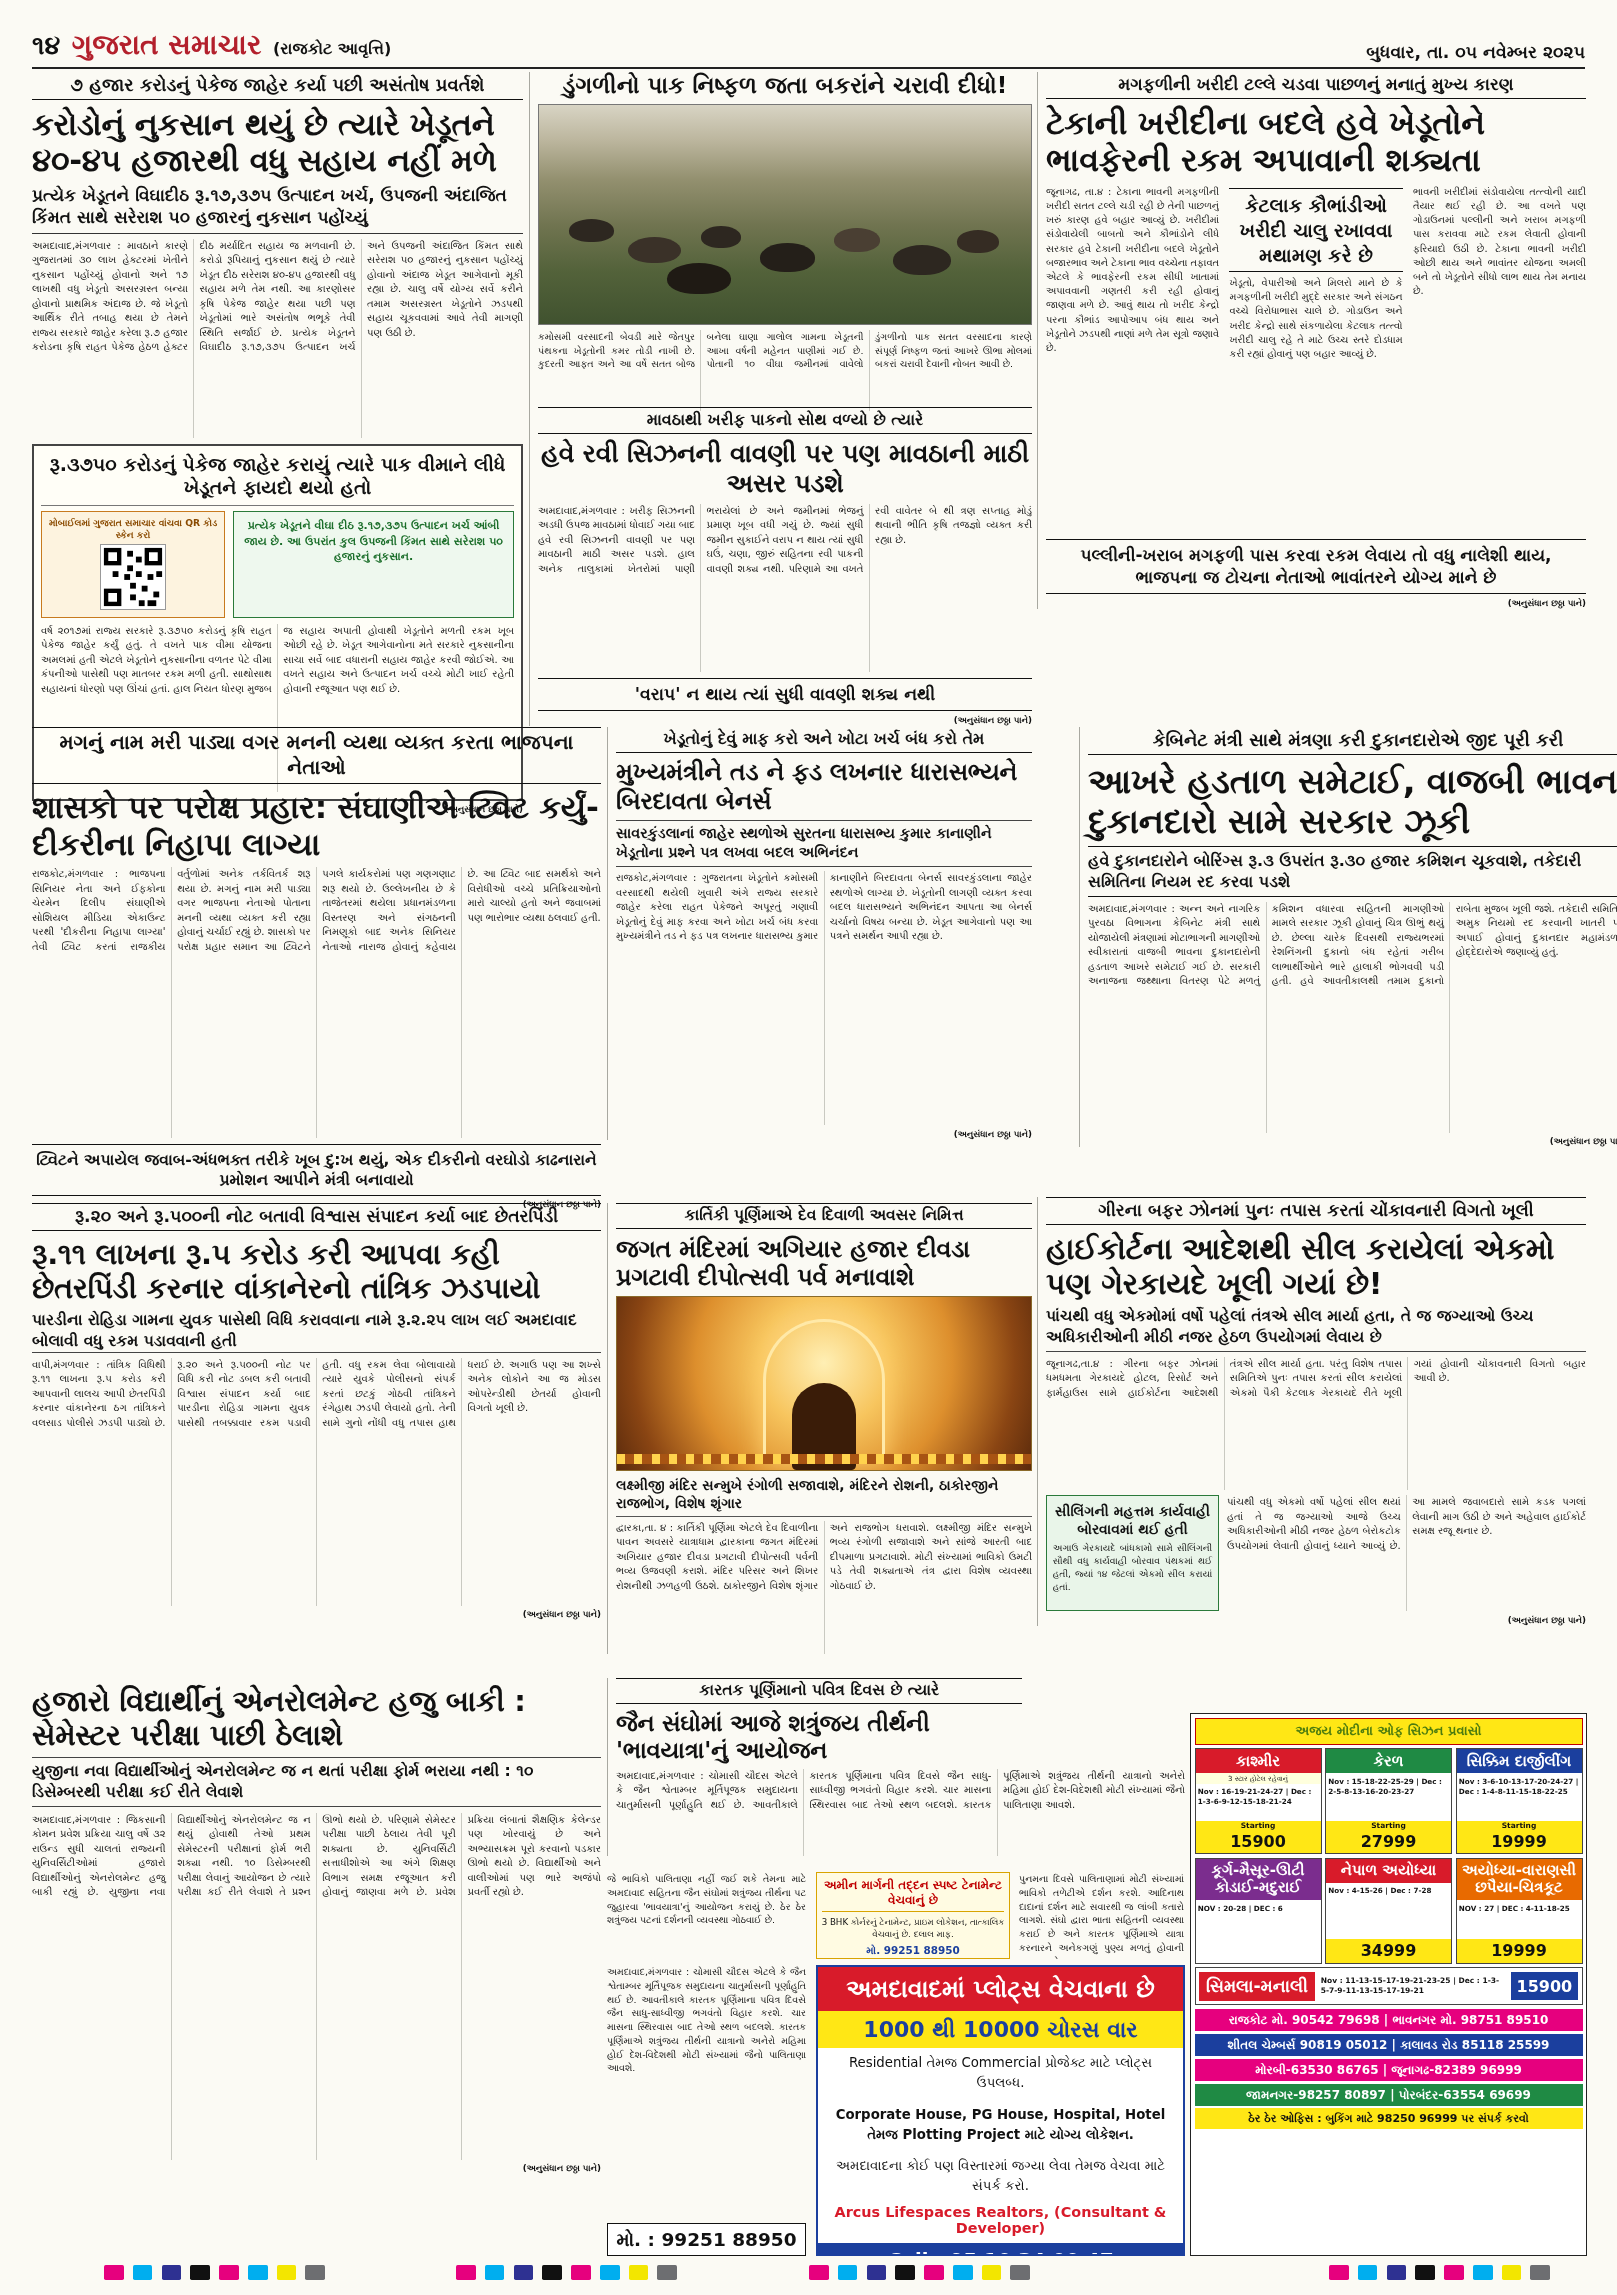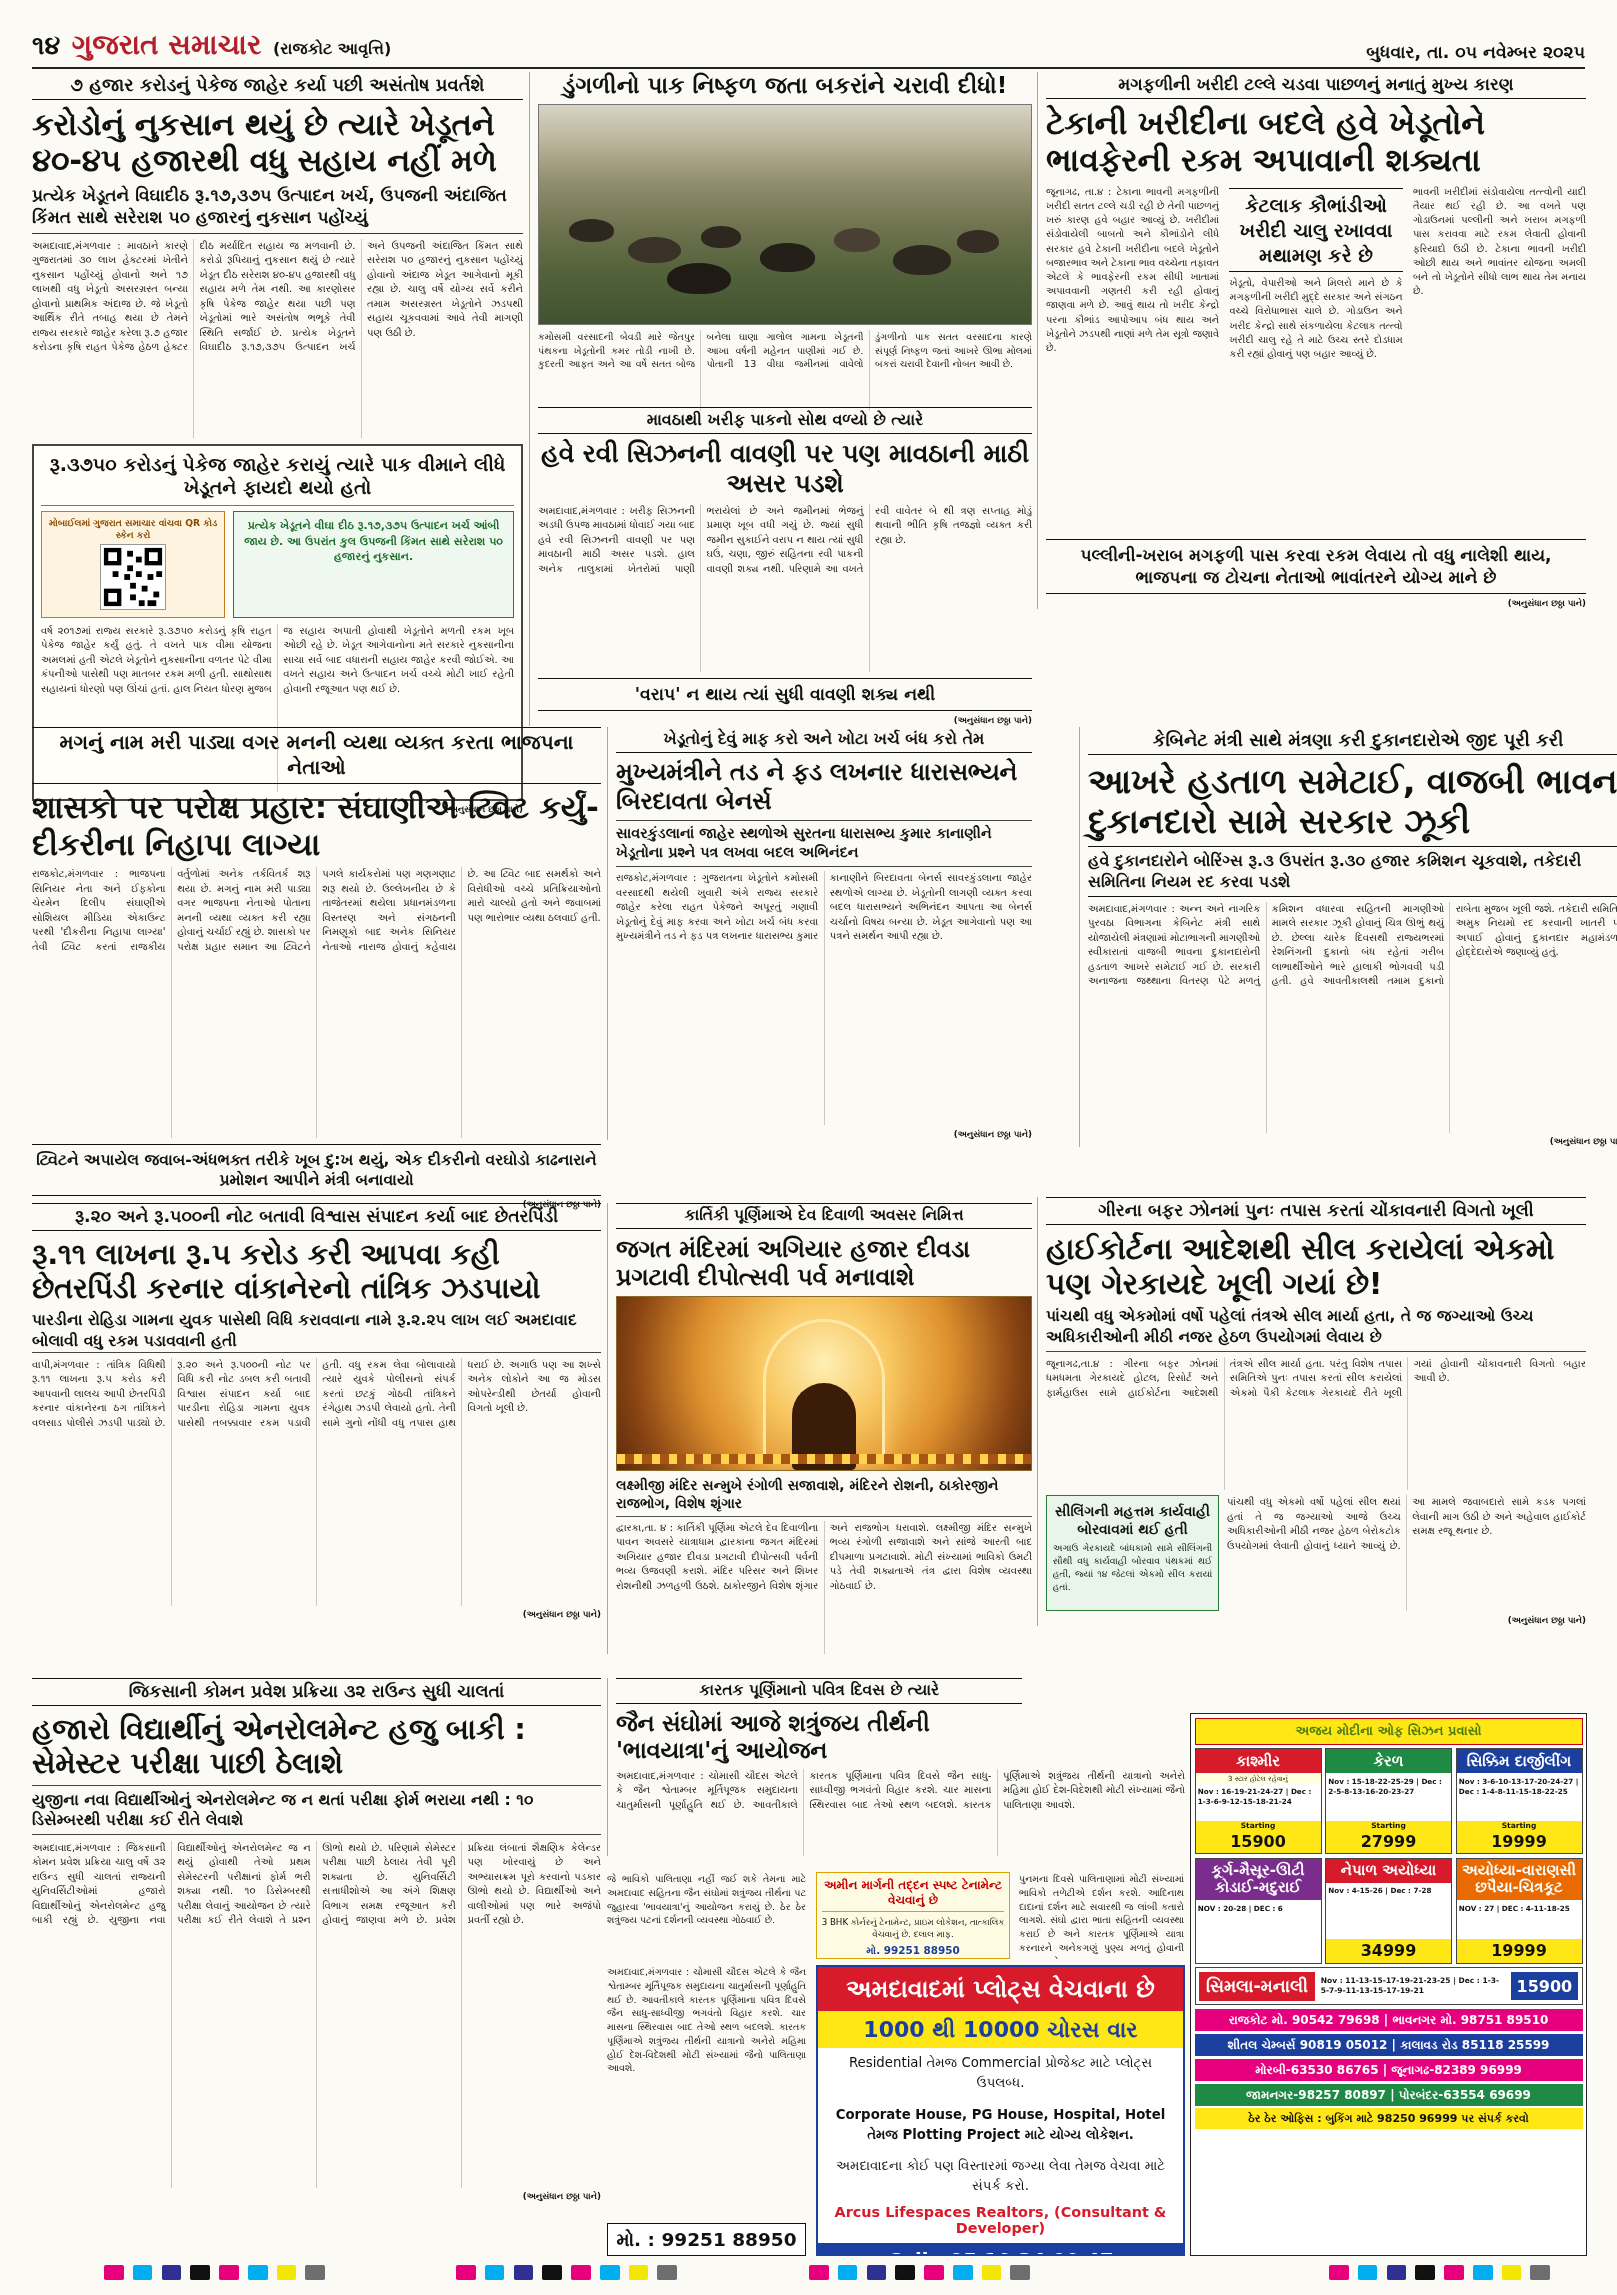--- a/index.html
+++ b/index.html
@@ -138,21 +138,21 @@
     <div class="photo-goats">
       <i class="an"></i>
         <i class="an"></i>
         <i class="an"></i>
         <i class="an"></i>
         <i class="an"></i>
         <i class="an"></i>
         <i class="an"></i>
         <i class="an"></i>
     </div>
-    <div class="bd" style="column-count:3;height:81px;overflow:hidden;margin-top:4.6px;font-size:9.5px;">કમોસમી વરસાદની બેવડી મારે જેતપુર પંથકના ખેડૂતોની કમર તોડી નાખી છે. કુદરતી આફત અને આ વર્ષે સતત બોજ બનેલા ઘાણા ગાલોલ ગામના ખેડૂતની આખા વર્ષની મહેનત પાણીમાં ગઈ છે. પોતાની 13 વીઘા જમીનમાં વાવેલો ડુંગળીનો પાક સતત વરસાદના કારણે સંપૂર્ણ નિષ્ફળ જતાં આખરે ઊભા મોલમાં બકરાં ચરાવી દેવાની નોબત આવી છે.</div>
+    <div class="bd" style="column-count:3;height:81px;overflow:hidden;margin-top:4.6px;font-size:9.5px;">કમોસમી વરસાદની બેવડી મારે જેતપુર પંથકના ખેડૂતોની કમર તોડી નાખી છે. કુદરતી આફત અને આ વર્ષે સતત બોજ બનેલા ઘાણા ગાલોલ ગામના ખેડૂતની આખા વર્ષની મહેનત પાણીમાં ગઈ છે. પોતાની ૧૦ વીઘા જમીનમાં વાવેલો ડુંગળીનો પાક સતત વરસાદના કારણે સંપૂર્ણ નિષ્ફળ જતાં આખરે ઊભા મોલમાં બકરાં ચરાવી દેવાની નોબત આવી છે.</div>
   </div>
 
   <div class="art vline" style="left:1037px;top:72px;width:549px;">
     <div class="kick" style="font-size:17px;">મગફળીની ખરીદી ટલ્લે ચડવા પાછળનું મનાતું મુખ્ય કારણ</div>
     <div class="hl" style="font-size:32px;">ટેકાની ખરીદીના બદલે હવે ખેડૂતોને ભાવફેરની રકમ અપાવાની શક્યતા</div>
     <div class="threecol" style="margin-top:3.5px;">
       <div class="bd" style="font-size:9.8px;height:347px;overflow:hidden;">જૂનાગઢ, તા.૪ : ટેકાના ભાવની મગફળીની ખરીદી સતત ટલ્લે ચડી રહી છે તેની પાછળનું ખરું કારણ હવે બહાર આવ્યું છે. ખરીદીમાં સંડોવાયેલી બાબતો અને કૌભાંડોને લીધે સરકાર હવે ટેકાની ખરીદીના બદલે ખેડૂતોને બજારભાવ અને ટેકાના ભાવ વચ્ચેના તફાવત એટલે કે ભાવફેરની રકમ સીધી ખાતામાં અપાવવાની ગણતરી કરી રહી હોવાનું જાણવા મળે છે. આવું થાય તો ખરીદ કેન્દ્રો પરના કૌભાંડ આપોઆપ બંધ થાય અને ખેડૂતોને ઝડપથી નાણાં મળે તેમ સૂત્રો જણાવે છે.</div>
       <div>
         <div class="sub" style="font-size:19px;text-align:center;border-top:1.2px solid #111;border-bottom:1.2px solid #111;padding:3.5px 0;">કેટલાક કૌભાંડીઓ ખરીદી ચાલુ રખાવવા મથામણ કરે છે</div>
         <div class="bd" style="font-size:9.8px;height:243px;overflow:hidden;margin-top:3.5px;">ખેડૂતો, વેપારીઓ અને મિલરો માને છે કે મગફળીની ખરીદી મુદ્દે સરકાર અને સંગઠન વચ્ચે વિરોધાભાસ ચાલે છે. ગોડાઉન અને ખરીદ કેન્દ્રો સાથે સંકળાયેલા કેટલાક તત્ત્વો ખરીદી ચાલુ રહે તે માટે ઉચ્ચ સ્તરે દોડધામ કરી રહ્યાં હોવાનું પણ બહાર આવ્યું છે.</div>
@@ -224,21 +224,20 @@
       <div class="greenbox" style="width:173px;">
         <div class="gt">સીલિંગની મહત્તમ કાર્યવાહી બોરવાવમાં થઈ હતી</div>
         <div class="gb">અગાઉ ગેરકાયદે બાંધકામો સામે સીલિંગની સૌથી વધુ કાર્યવાહી બોરવાવ પંથકમાં થઈ હતી, જ્યાં ૧૪ જેટલાં એકમો સીલ કરાયાં હતાં.</div>
       </div>
       <div class="bd" style="flex:1;column-count:2;height:116px;overflow:hidden;">પાંચથી વધુ એકમો વર્ષો પહેલાં સીલ થયાં હતાં તે જ જગ્યાઓ આજે ઉચ્ચ અધિકારીઓની મીઠી નજર હેઠળ બેરોકટોક ઉપયોગમાં લેવાતી હોવાનું ધ્યાને આવ્યું છે. આ મામલે જવાબદારો સામે કડક પગલાં લેવાની માગ ઉઠી છે અને અહેવાલ હાઈકોર્ટ સમક્ષ રજૂ થનાર છે.</div>
     </div>
     <div class="cont">(અનુસંધાન છઠ્ઠા પાને)</div>
   </div>
 
   <div class="art" style="left:32px;top:1678px;width:569px;">
-    <div class="kick-plain" style="font-size:17.3px;">જિકસાની કોમન પ્રવેશ પ્રક્રિયા ૩૨ રાઉન્ડ સુધી ચાલતાં</div>
     <div class="hl" style="font-size:29px;">હજારો વિદ્યાર્થીનું એનરોલમેન્ટ હજુ બાકી : સેમેસ્ટર પરીક્ષા પાછી ઠેલાશે</div>
     <div class="sub" style="font-size:15.6px;border-top:0.6px solid #444;border-bottom:0.6px solid #444;padding:3.5px 0;">યુજીના નવા વિદ્યાર્થીઓનું એનરોલમેન્ટ જ ન થતાં પરીક્ષા ફોર્મ ભરાયા નથી : ૧૦ ડિસેમ્બરથી પરીક્ષા કઈ રીતે લેવાશે</div>
     <div class="bd" style="column-count:4;height:347px;overflow:hidden;margin-top:5.8px;">અમદાવાદ,મંગળવાર : જિકસાની કોમન પ્રવેશ પ્રક્રિયા ચાલુ વર્ષે ૩૨ રાઉન્ડ સુધી ચાલતાં રાજ્યની યુનિવર્સિટીઓમાં હજારો વિદ્યાર્થીઓનું એનરોલમેન્ટ હજુ બાકી રહ્યું છે. યુજીના નવા વિદ્યાર્થીઓનું એનરોલમેન્ટ જ ન થયું હોવાથી તેઓ પ્રથમ સેમેસ્ટરની પરીક્ષાનાં ફોર્મ ભરી શક્યા નથી. ૧૦ ડિસેમ્બરથી પરીક્ષા લેવાનું આયોજન છે ત્યારે પરીક્ષા કઈ રીતે લેવાશે તે પ્રશ્ન ઊભો થયો છે. પરિણામે સેમેસ્ટર પરીક્ષા પાછી ઠેલાય તેવી પૂરી શક્યતા છે. યુનિવર્સિટી સત્તાધીશોએ આ અંગે શિક્ષણ વિભાગ સમક્ષ રજૂઆત કરી હોવાનું જાણવા મળે છે. પ્રવેશ પ્રક્રિયા લંબાતાં શૈક્ષણિક કેલેન્ડર પણ ખોરવાયું છે અને અભ્યાસક્રમ પૂરો કરવાનો પડકાર ઊભો થયો છે. વિદ્યાર્થીઓ અને વાલીઓમાં પણ ભારે અજંપો પ્રવર્તી રહ્યો છે.</div>
     <div class="cont">(અનુસંધાન છઠ્ઠા પાને)</div>
   </div>
 
   <div class="art vline" style="left:607px;top:1678px;width:578px;">
     <div class="kick-plain" style="font-size:15.6px;width:404px;">કારતક પૂર્ણિમાનો પવિત્ર દિવસ છે ત્યારે</div>
     <div class="hl" style="font-size:23px;width:416px;">જૈન સંઘોમાં આજે શત્રુંજય તીર્થની 'ભાવયાત્રા'નું આયોજન</div>
     <div class="bd" style="column-count:3;height:87px;overflow:hidden;">અમદાવાદ,મંગળવાર : ચોમાસી ચૌદસ એટલે કે જૈન શ્વેતામ્બર મૂર્તિપૂજક સમુદાયના ચાતુર્માસની પૂર્ણાહુતિ થઈ છે. આવતીકાલે કારતક પૂર્ણિમાના પવિત્ર દિવસે જૈન સાધુ-સાધ્વીજી ભગવંતો વિહાર કરશે. ચાર માસના સ્થિરવાસ બાદ તેઓ સ્થળ બદલશે. કારતક પૂર્ણિમાએ શત્રુંજય તીર્થની યાત્રાનો અનેરો મહિમા હોઈ દેશ-વિદેશથી મોટી સંખ્યામાં જૈનો પાલિતાણા આવશે.</div>

